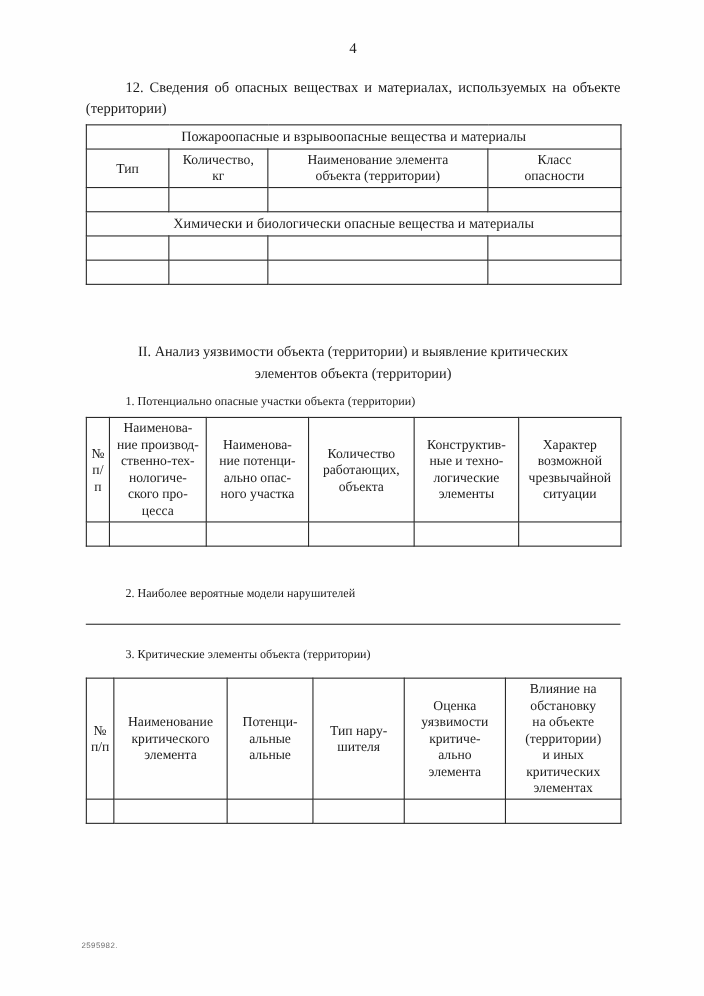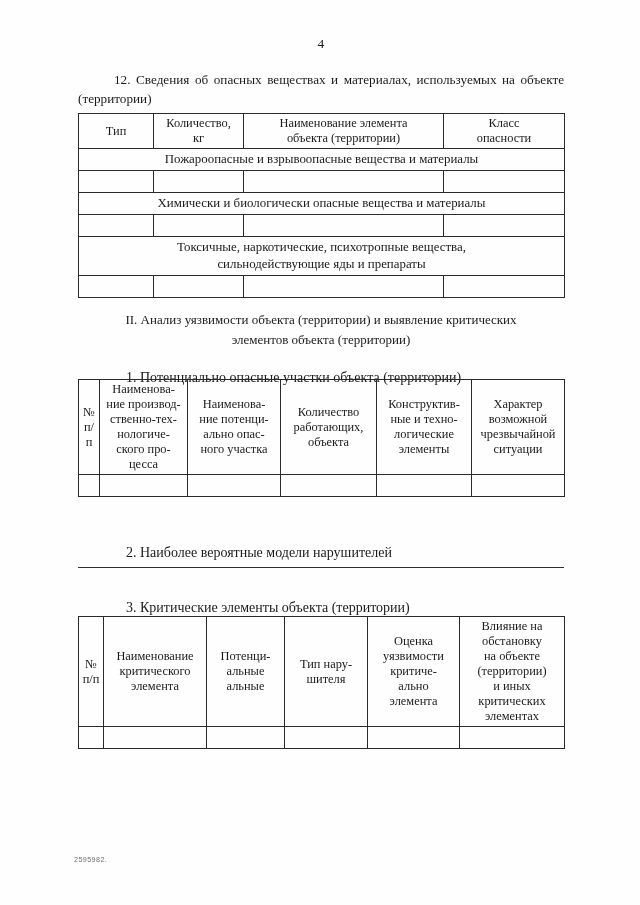--- a/index.html
+++ b/index.html
@@ -51,23 +51,23 @@
   }
   .para .indent { display: inline-block; width: 36px; }
 
   .heading-center {
     font-size: 13px;
     line-height: 19.5px;
     text-align: center;
     margin: 0;
   }
   .sub-heading {
-    font-size: 14px;
+    font-size: 11px;
     line-height: 19px;
-    margin: 12px;
+    margin: 0;
     padding-left: 36px;
   }
 
   
   table.doc {
     border-collapse: collapse;
     width: 486px;
     table-layout: fixed;
     font-size: 12.4px;
     line-height: 15px;
@@ -123,67 +123,61 @@
     <div class="blk" style="top:113px;">
       <table class="doc">
         <colgroup>
           <col style="width:75px;">
           <col style="width:90px;">
           <col style="width:200px;">
           <col style="width:121px;">
         </colgroup>
         <tbody>
           <tr>
+            <td class="section-row" colspan="4">
+              <span>Пожароопасные и взрывоопасные вещества и материалы</span>
+            </td>
+          </tr>
+
+          <tr>
             <td class="hdr">
               <span>Тип</span>
             </td>
             <td class="hdr">
               <span>Количество,</span><br>
               <span>кг</span>
             </td>
             <td class="hdr">
               <span>Наименование элемента</span><br>
               <span>объекта (территории)</span>
             </td>
             <td class="hdr">
               <span>Класс</span><br>
               <span>опасности</span>
             </td>
           </tr>
-
-          <tr>
-            <td class="section-row" colspan="4">
-              <span>Пожароопасные и взрывоопасные вещества и материалы</span>
-            </td>
-          </tr>
           <tr>
             <td class="empty"></td>
             <td class="empty"></td>
             <td class="empty"></td>
             <td class="empty"></td>
           </tr>
 
           <tr>
             <td class="section-row" colspan="4">
               <span>Химически и биологически опасные вещества и материалы</span>
             </td>
           </tr>
           <tr>
             <td class="empty"></td>
             <td class="empty"></td>
             <td class="empty"></td>
             <td class="empty"></td>
           </tr>
 
-          <tr>
-            <td class="section-row" colspan="4">
-              <span>Токсичные, наркотические, психотропные вещества,</span><br>
-              <span>сильнодействующие яды и препараты</span>
-            </td>
-          </tr>
           <tr>
             <td class="empty"></td>
             <td class="empty"></td>
             <td class="empty"></td>
             <td class="empty"></td>
           </tr>
         </tbody>
       </table>
     </div>
 

